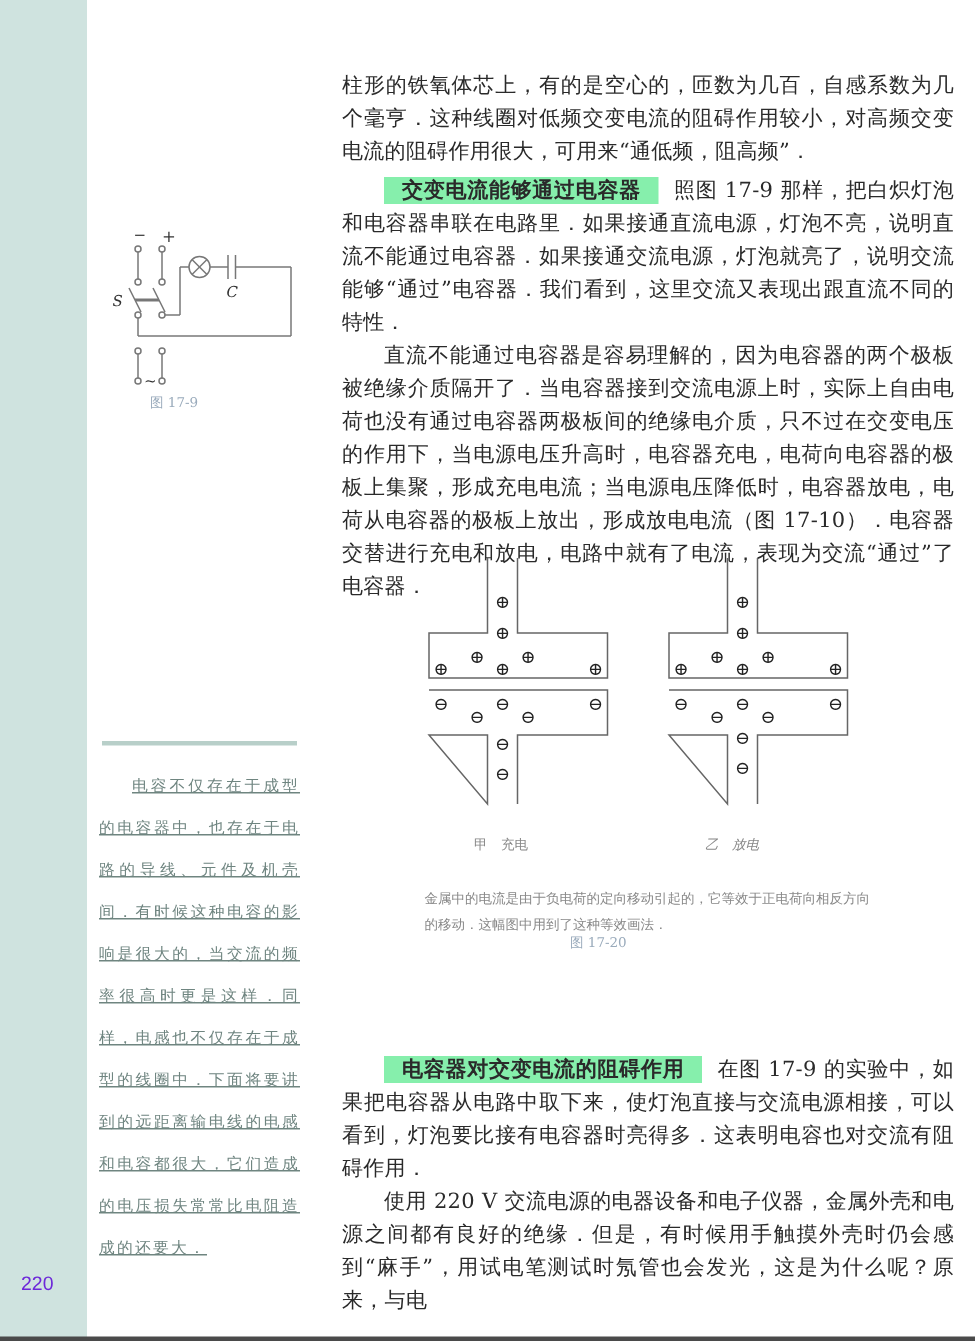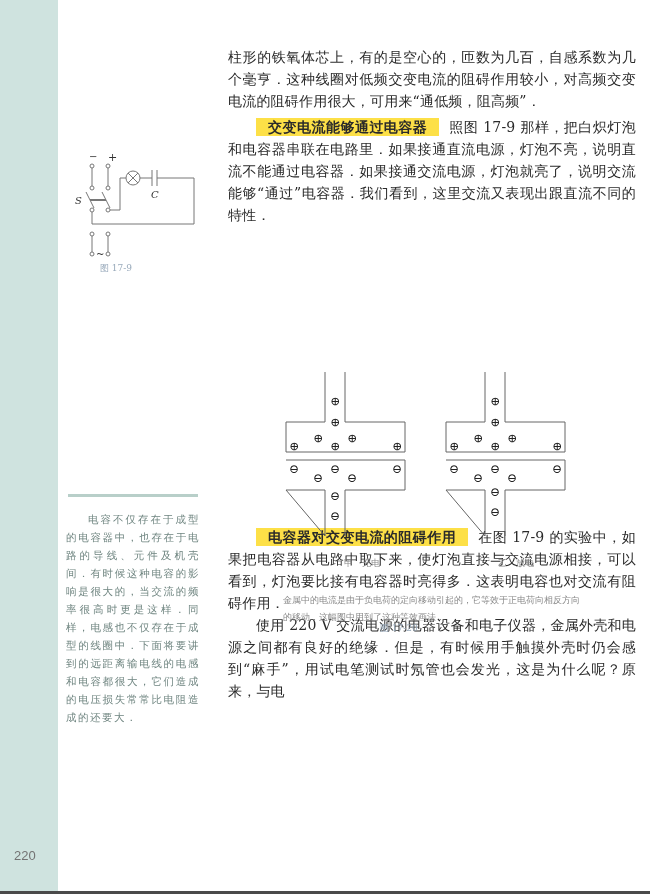--- a/index.html
+++ b/index.html
@@ -1,52 +1,53 @@
 <!DOCTYPE html>
 <html><head>
 <meta charset="utf-8">
 <style>
   html, body { margin:0; padding:0; }
   body { width:650px; height:894px; position:relative; background:#fff; overflow:hidden;
          font-family:"DejaVu Serif", serif; color:#2a2a2a; }
   .margin-band { position:absolute; left:0; top:0; width:58px; height:894px; background:#cfe3df; }
   .bottom-rule { position:absolute; left:0; right:0; bottom:0; height:3px; background:#4a4a4a; }
-  .page-number { position:absolute; left:14px; top:848px; font-family:"Liberation Sans", sans-serif; font-size:13px; color:#737373; }
+  .page-number { position:absolute; left:14px; top:848px; font-family:"Liberation Sans", sans-serif; font-size:13px; color:#6d28d9; }
 
   .main { position:absolute; left:228px; top:46px; width:408px; font-size:14px; line-height:22px; letter-spacing:0.2px; }
   .main p { margin:0; text-align:justify; }
   .indent { text-indent:28px; }
-  .heading { font-family:"DejaVu Sans", sans-serif; font-weight:bold; background:#fde047; padding:1px 12px; margin-right:10px; font-size:14px; }
+  .heading { font-family:"DejaVu Sans", sans-serif; font-weight:bold; background:#86efac; padding:1px 12px; margin-right:10px; font-size:14px; }
   .term { font-weight:bold; }
 
   .fig9 { position:absolute; left:72px; top:152px; width:130px; height:120px; }
   .cap { font-size:9px; color:#9ab; }
   .fig9-cap { position:absolute; left:100px; top:262px; width:80px; }
 
   .fig10 { position:absolute; left:280px; top:368px; width:320px; height:170px; }
   .fig10-labels { position:absolute; left:280px; top:557px; width:300px; font-size:9px; color:#888; }
-  .fig10-labels span { position:absolute;margin-left:28px; }
+  .fig10-labels span { position:absolute; }
   .fig10-note { position:absolute; left:283px; top:592px; width:300px; font-size:9px; line-height:17px; color:#888; }
   .fig10-cap { position:absolute; left:380px; top:622px; width:80px; }
 
   .sidebar-rule { position:absolute; left:68px; top:494px; width:130px; height:3px; background:#b8cfc9; }
-  .sidebar { position:absolute; left:66px; top:510px; width:134px; font-size:10.5px; line-height:18px; color:#6f8580; letter-spacing:1.5px; text-align:justify; }
+  .sidebar { position:absolute; left:66px; top:510px; width:134px; font-size:10.5px; line-height:28px; color:#6f8580; letter-spacing:1.5px; text-align:justify;text-decoration:underline; }
   .sidebar p { margin:0; text-indent:22px; }
 </style>
 </head>
 <body>
 
 <div class="margin-band"></div>
 <div class="page-number">220</div>
 
 <div class="main">
   <p>柱形的铁氧体芯上，有的是空心的，匝数为几百，自感系数为几个毫亨．这种线圈对低频交变电流的阻碍作用较小，对高频交变电流的阻碍作用很大，可用来“通低频，阻高频”．</p>
   <p class="indent" style="margin-top:4px;">
     <span class="heading">交变电流能够通过电容器</span><span>照图 17-9 那样，把白炽灯泡和电容器串联在电路里．如果接通直流电源，灯泡不亮，说明直流不能通过电容器．如果接通交流电源，灯泡就亮了，说明交流能够“通过”电容器．我们看到，这里交流又表现出跟直流不同的特性．</span>
   </p>
+  <p class="indent">直流不能通过电容器是容易理解的，因为电容器的两个极板被绝缘介质隔开了．当电容器接到交流电源上时，实际上自由电荷也没有通过电容器两极板间的绝缘电介质，只不过在交变电压的作用下，当电源电压升高时，电容器充电，电荷向电容器的极板上集聚，形成充电电流；当电源电压降低时，电容器放电，电荷从电容器的极板上放出，形成放电电流（图 17-10）．电容器交替进行充电和放电，电路中就有了电流，表现为交流“通过”了电容器．</p>
 
   <div style="height:300px;"></div>
 
   <p class="indent">
     <span class="heading">电容器对交变电流的阻碍作用</span><span>在图 17-9 的实验中，如果把电容器从电路中取下来，使灯泡直接与交流电源相接，可以看到，灯泡要比接有电容器时亮得多．这表明电容也对交流有阻碍作用．</span>
   </p>
   <p class="indent">使用 220 V 交流电源的电器设备和电子仪器，金属外壳和电源之间都有良好的绝缘．但是，有时候用手触摸外壳时仍会感到“麻手”，用试电笔测试时氖管也会发光，这是为什么呢？原来，与电</p>
 </div>
 
 <svg class="fig9" viewBox="0 0 130 120">
@@ -126,21 +127,21 @@
       <text x="215" y="105">⊖</text>
       <text x="277" y="105">⊖</text>
     <text x="198" y="114">⊖</text>
       <text x="232" y="114">⊖</text>
     <text x="215" y="128">⊖</text>
       <text x="215" y="148">⊖</text>
   </g>
 </svg>
 <div class="fig10-labels">
   <span style="left:36px;">甲　充电</span>
-  <span style="left:190px;">乙　放电</span>
+  <span style="left:190px;font-style:italic;">乙　放电</span>
 </div>
 <div class="fig10-note">金属中的电流是由于负电荷的定向移动引起的，它等效于正电荷向相反方向的移动．这幅图中用到了这种等效画法．</div>
 <div class="cap fig10-cap">图 17-20</div>
 
 <div class="sidebar-rule"></div>
 <div class="sidebar">
   <p>电容不仅存在于成型的电容器中，也存在于电路的导线、元件及机壳间．有时候这种电容的影响是很大的，当交流的频率很高时更是这样．同样，电感也不仅存在于成型的线圈中．下面将要讲到的远距离输电线的电感和电容都很大，它们造成的电压损失常常比电阻造成的还要大．</p>
 </div>
 
 <div class="bottom-rule"></div>

